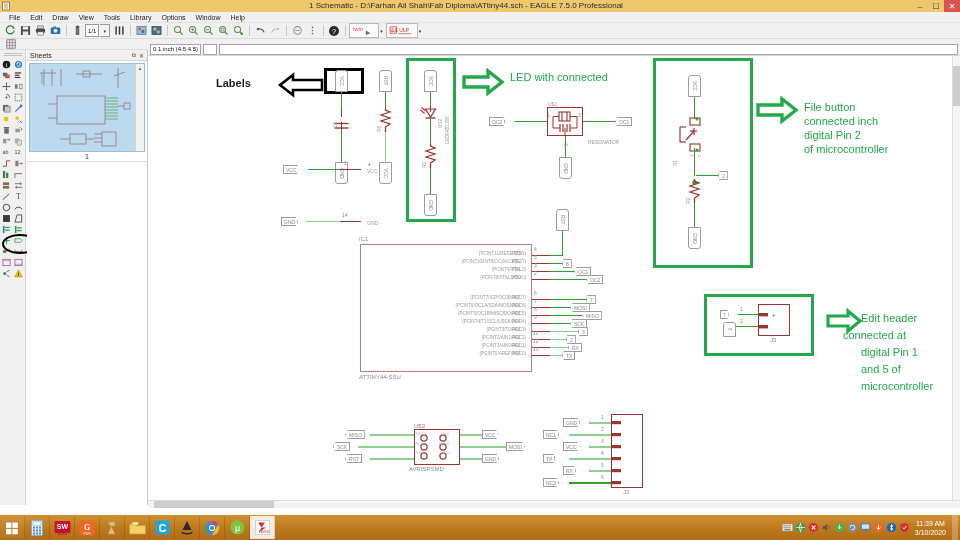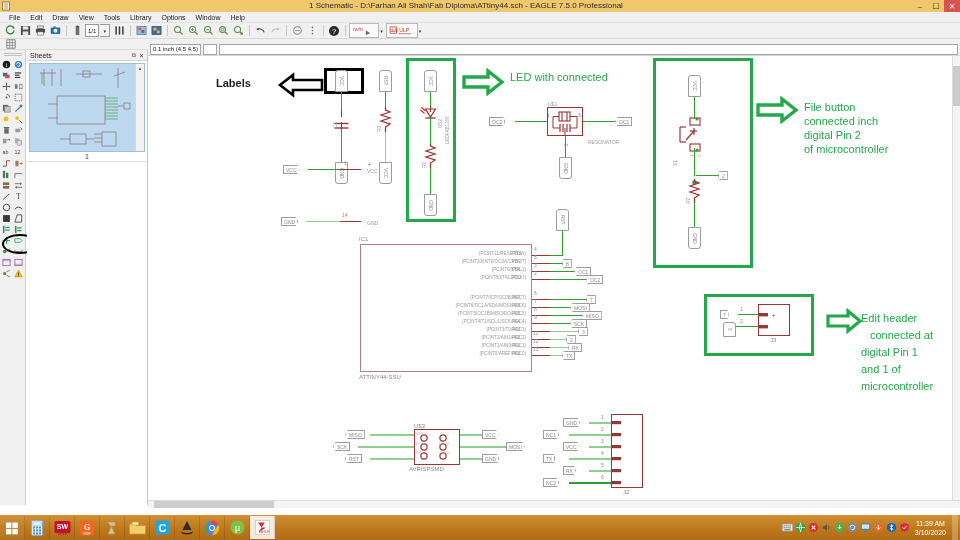--- a/index.html
+++ b/index.html
@@ -956,23 +956,23 @@
         <rect x="0" y="20" width="9" height="3.4" fill="#9b3434"></rect>
         <text x="13" y="12" font-size="6" fill="#9b3434" font-family="Liberation Sans">+</text>
       </svg>
     </div>
     <div class="parttxt" style="left:622px;top:281px;font-size:6px;color:#8a8a8a;">J3</div>
 
     <svg class="sch" style="left:678px;top:252px;" width="38" height="26">
       <path d="M34 13 L22 3 L22 8 L2 8 L2 18 L22 18 L22 23 Z" fill="#ffffff" stroke="#23a94a" stroke-width="3.2" stroke-linejoin="miter"></path>
     </svg>
     <div class="annot-txt" style="left:713px;top:255px;">Edit header</div>
-    <div class="annot-txt" style="left:722px;top:272px;">connected at</div>
+    <div class="annot-txt" style="left:695px;top:272px;">connected at</div>
     <div class="annot-txt" style="left:713px;top:289px;">digital Pin 1</div>
-    <div class="annot-txt" style="left:713px;top:306px;">and 1 of</div>
+    <div class="annot-txt" style="left:713px;top:306px;">and 5 of</div>
     <div class="annot-txt" style="left:713px;top:323px;">microcontroller</div>
 
     <div class="parttxt" style="left:266px;top:367px;font-size:6px;color:#8a8a8a;">U$3</div>
     <div class="flagr" style="left:197px;top:374px;height:9px;clip-path:polygon(14% 0,100% 0,100% 100%,14% 100%,0 50%);padding-left:3px;">MISO</div>
     <div class="flagr" style="left:185px;top:386px;height:9px;clip-path:polygon(14% 0,100% 0,100% 100%,14% 100%,0 50%);padding-left:3px;">SCK</div>
     <div class="flagr" style="left:197px;top:398px;height:9px;clip-path:polygon(14% 0,100% 0,100% 100%,14% 100%,0 50%);padding-left:3px;">RST</div>
     <div class="sch hline wire-lg" style="left:222px;top:378px;width:44px;height:2px;"></div>
     <div class="sch hline wire-lg" style="left:210px;top:390px;width:56px;height:2px;"></div>
     <div class="sch hline wire-lg" style="left:222px;top:402px;width:44px;height:2px;"></div>
     <div class="sch" style="left:266px;top:373px;width:46px;height:36px;border:1.6px solid #9b3434;box-sizing:border-box;">

